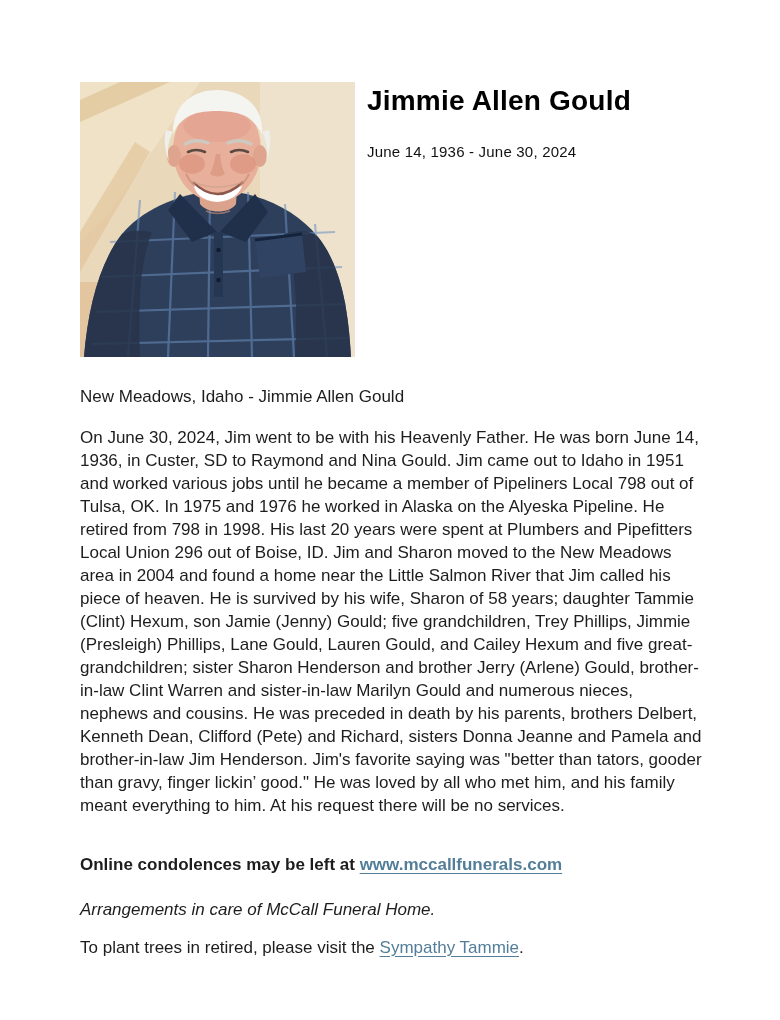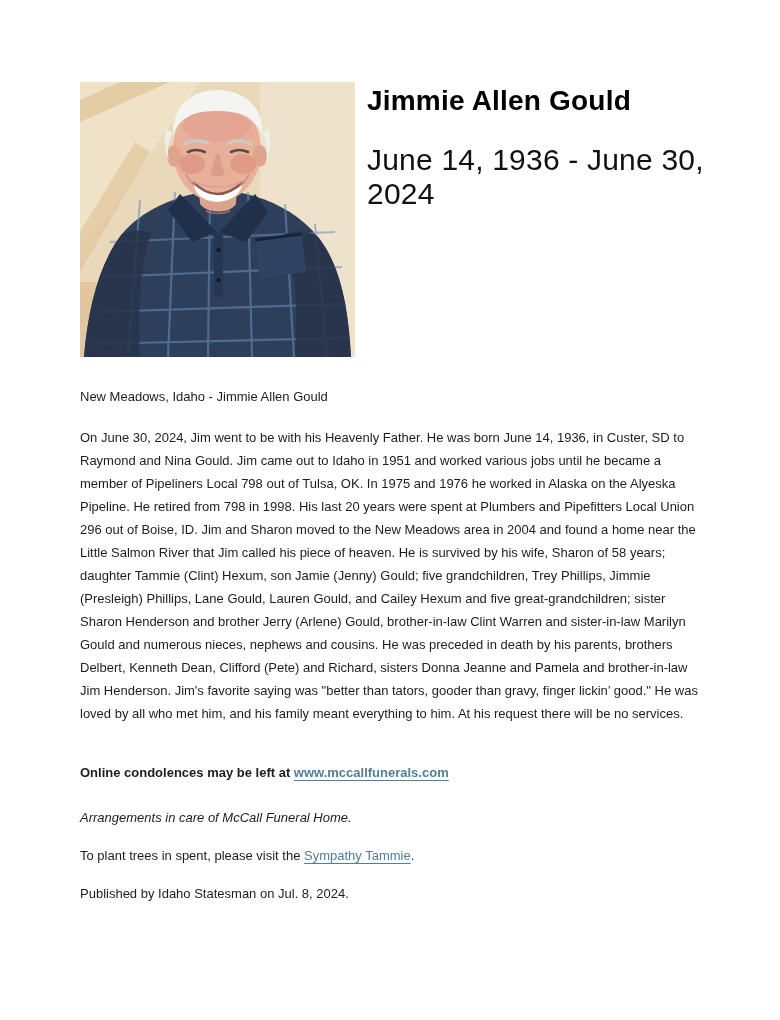--- a/index.html
+++ b/index.html
@@ -34,29 +34,29 @@
     padding-top: 4px;
   }
   h1.obit-name {
     font-size: 28px;
     font-weight: 700;
     color: #000000;
     letter-spacing: 0.2px;
     line-height: 1.1;
   }
   .obit-dates {
-    font-size: 30px;
+    font-size: 15px;
     font-weight: 400;
     color: #111111;
     margin-top: 26px;
     letter-spacing: 0.2px;
   }
   .obit-text {
     width: 624px;
-    font-size: 13px;
+    font-size: 17px;
     line-height: 23px;
     color: #1d1d1d;
   }
   .location-line { margin-bottom: 18px; }
   .main-paragraph { margin-bottom: 36px; }
   .condolences-line { margin-bottom: 22px; font-weight: bold; }
   .arrangements-line { margin-bottom: 15px; font-style: italic; }
   .plant-trees-line { margin-bottom: 15px; }
   .published-line { margin-bottom: 0; }
   a.obit-link {
@@ -155,18 +155,17 @@
   <div class="obit-text">
 
     <p class="location-line">New Meadows, Idaho - Jimmie Allen Gould</p>
 
     <p class="main-paragraph">On June 30, 2024, Jim went to be with his Heavenly Father. He was born June 14, 1936, in Custer, SD to Raymond and Nina Gould. Jim came out to Idaho in 1951 and worked various jobs until he became a member of Pipeliners Local 798 out of Tulsa, OK. In 1975 and 1976 he worked in Alaska on the Alyeska Pipeline. He retired from 798 in 1998. His last 20 years were spent at Plumbers and Pipefitters Local Union 296 out of Boise, ID. Jim and Sharon moved to the New Meadows area in 2004 and found a home near the Little Salmon River that Jim called his piece of heaven. He is survived by his wife, Sharon of 58 years; daughter Tammie (Clint) Hexum, son Jamie (Jenny) Gould; five grandchildren, Trey Phillips, Jimmie (Presleigh) Phillips, Lane Gould, Lauren Gould, and Cailey Hexum and five great-grandchildren; sister Sharon Henderson and brother Jerry (Arlene) Gould, brother-in-law Clint Warren and sister-in-law Marilyn Gould and numerous nieces, nephews and cousins. He was preceded in death by his parents, brothers Delbert, Kenneth Dean, Clifford (Pete) and Richard, sisters Donna Jeanne and Pamela and brother-in-law Jim Henderson. Jim's favorite saying was "better than tators, gooder than gravy, finger lickin’ good." He was loved by all who met him, and his family meant everything to him. At his request there will be no services.</p>
 
     <p class="condolences-line"><span>Online condolences may be left at </span><a class="obit-link" href="#">www.mccallfunerals.com</a></p>
 
     <p class="arrangements-line">Arrangements in care of McCall Funeral Home.</p>
 
-    <p class="plant-trees-line"><span>To plant trees in spent, please visit the </span><a class="obit-link" href="#">Sympathy Tammie</a><span>.</span></p>
+    <p class="plant-trees-line"><span>To plant trees in retired, please visit the </span><a class="obit-link" href="#">Sympathy Tammie</a><span>.</span></p>
 
-    <p class="published-line">Published by Idaho Statesman on Jul. 8, 2024.</p>
 
   </div>
 </div>
 
 </body></html>

